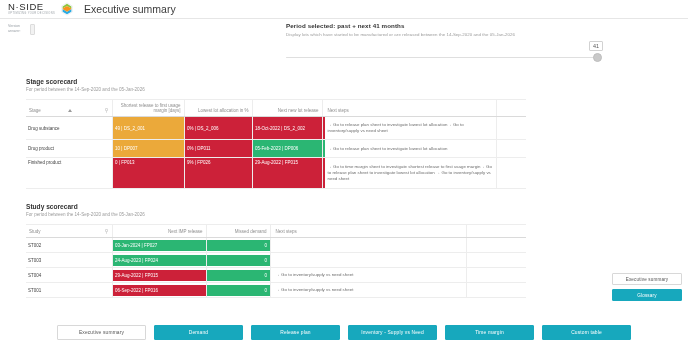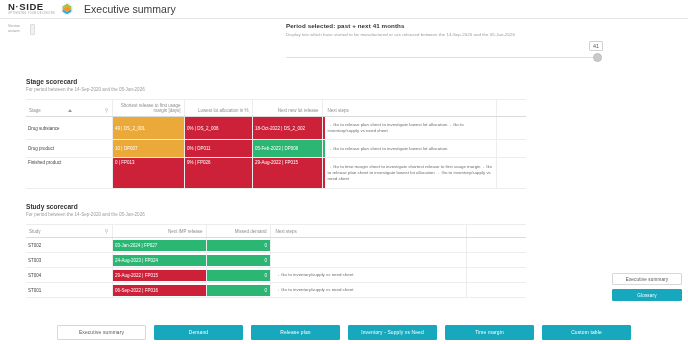--- a/index.html
+++ b/index.html
@@ -12,21 +12,21 @@
   #app { position: relative; width: 688px; height: 344px; background: #fff; }
 
   
   .topbar {
     position: absolute; left: 0; top: 0; width: 688px; height: 19px;
     background: #ffffff; border-bottom: 1px solid #e6e6e6;
     display: flex; align-items: center;
   }
   .logo-wrap { display: flex; align-items: center; margin-left: 8px; }
   .logo-text {
-    font-size: 9.5px; font-weight: bold; letter-spacing: .6px;
+    font-size: 9.5px; font-weight: normal; letter-spacing: .6px;
     color: #2b2b2b; line-height: 1;
   }
   .logo-sub {
     font-size: 2.6px; color: #9aa0a6; letter-spacing: .35px;
     line-height: 1; margin-top: 1.5px;
   }
   .logo-mark { margin-left: 5px; width: 14px; height: 14px; display:block; }
   .app-title {
     margin-left: 10px; font-size: 10.5px; color: #3c3c3c; font-weight: normal;
   }

